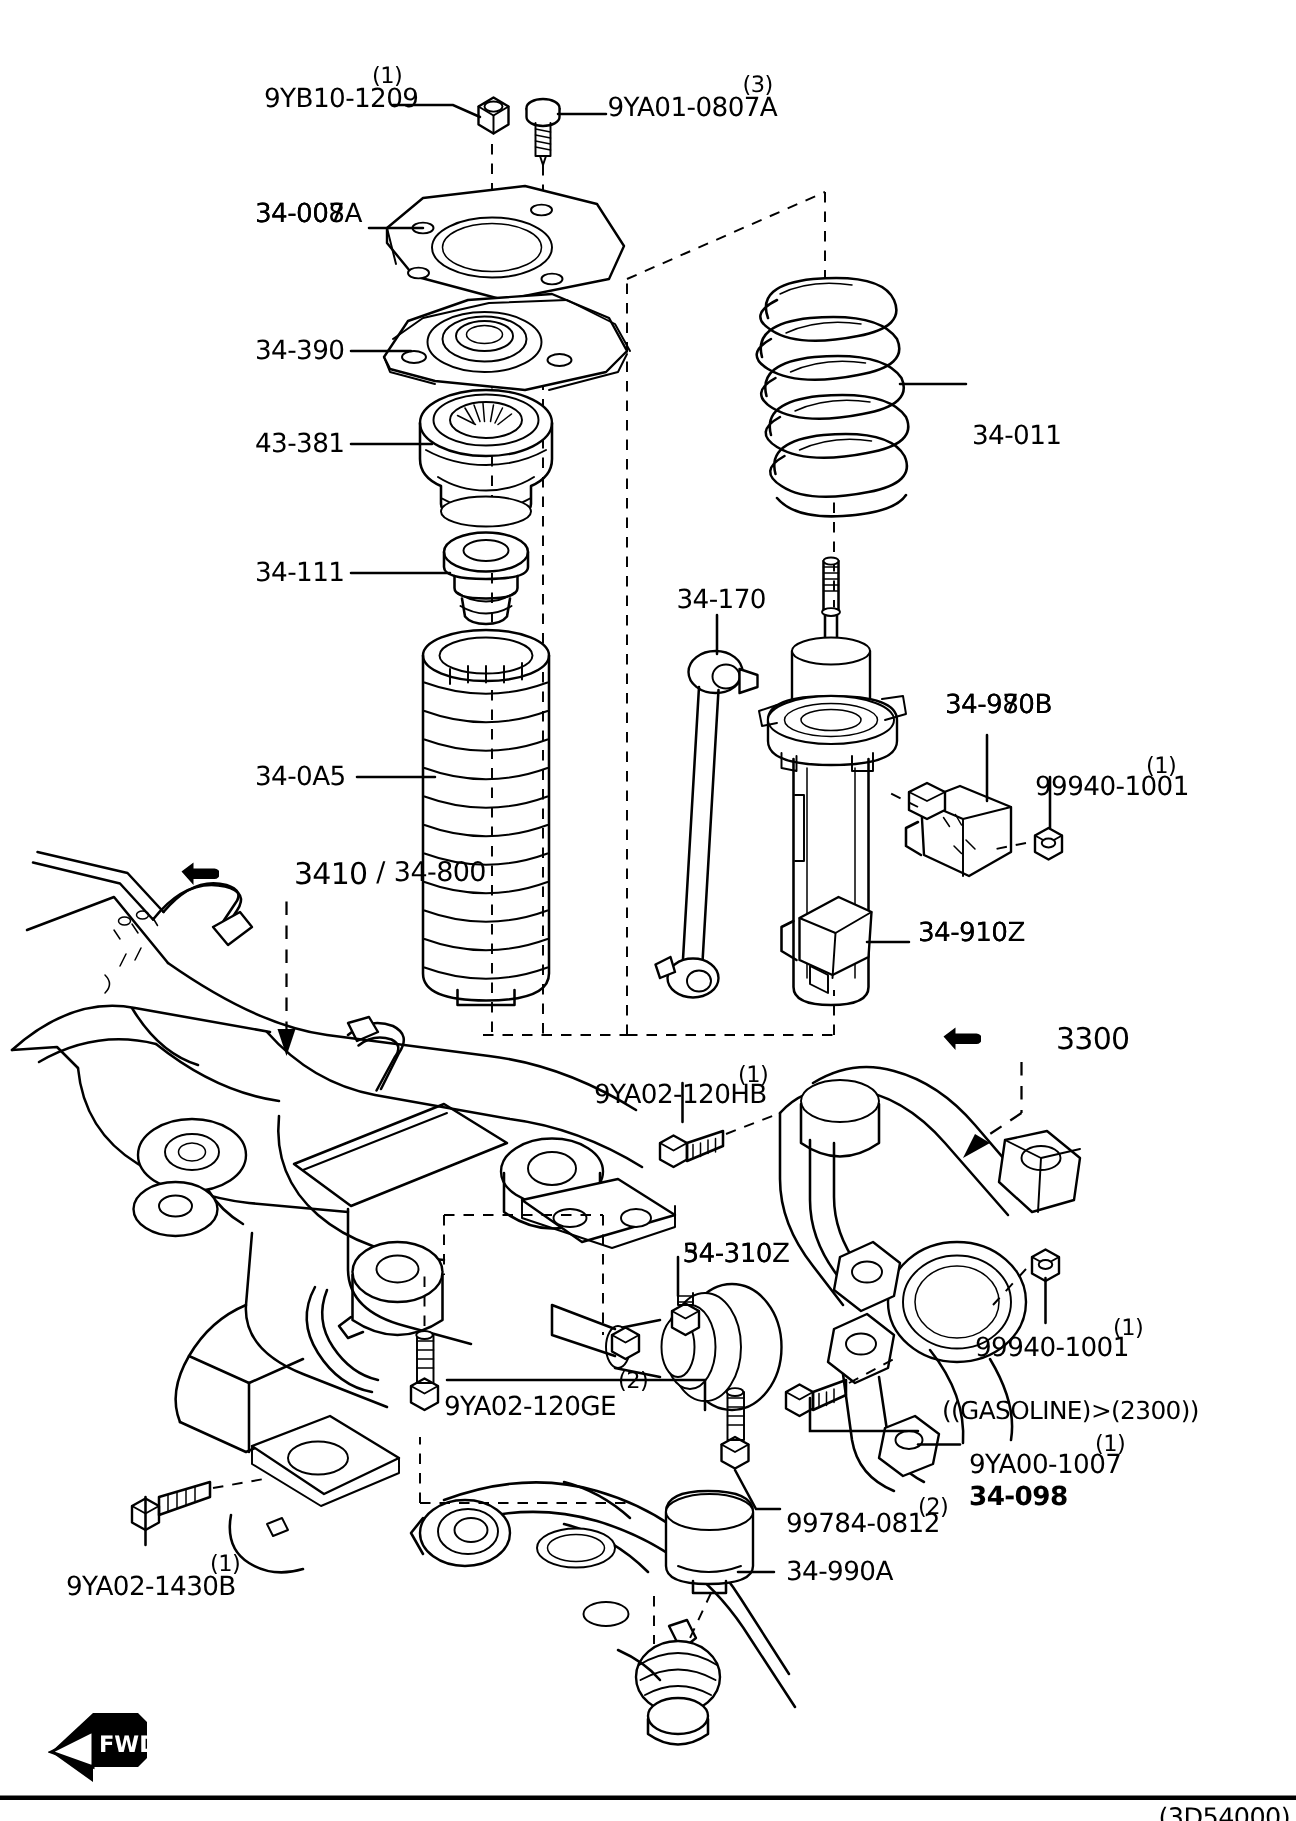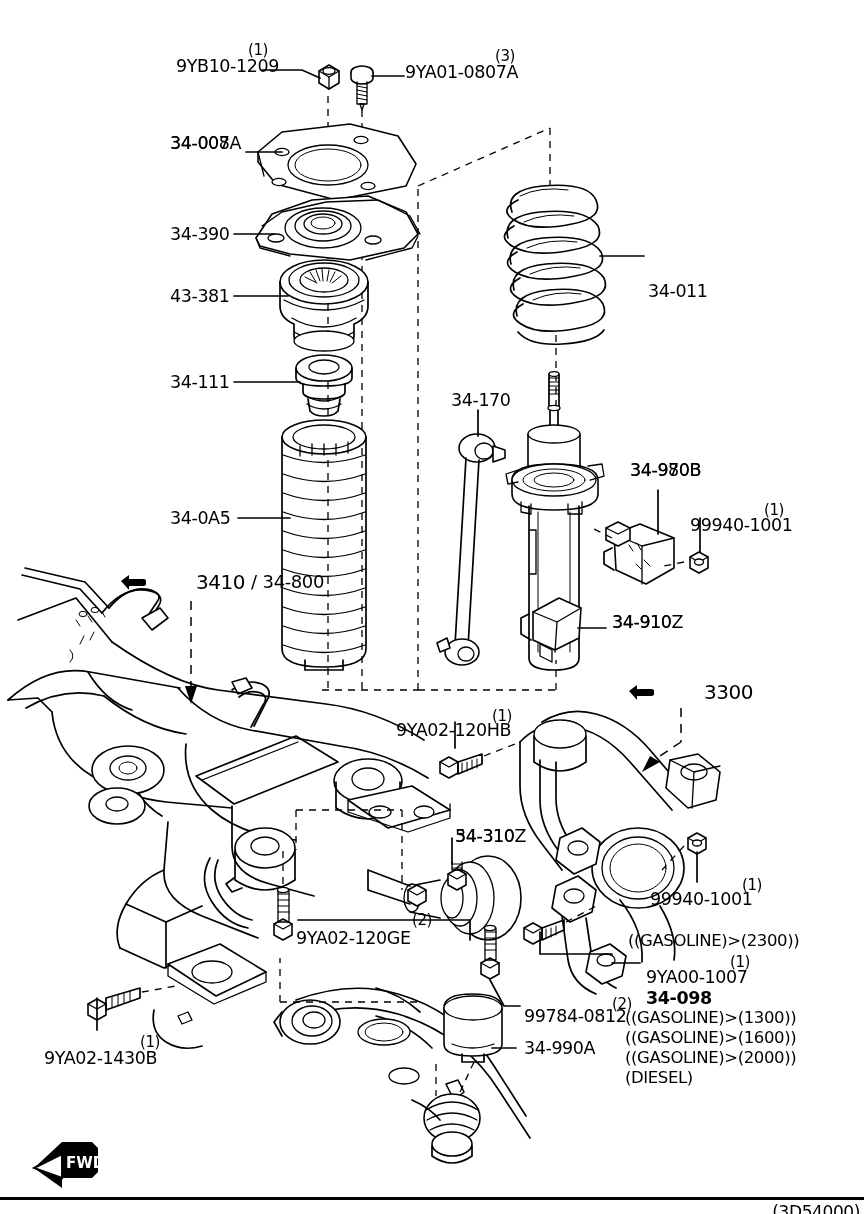--- a/index.html
+++ b/index.html
@@ -587,26 +587,20 @@
   </div>
 
   <div class="lbl sm" style="left:628px;top:931px;">((GASOLINE)&gt;(2300))</div>
 
   <div class="grp" style="left:646px;top:952px;">
     <div class="lbl qty" style="left:84px;top:0px;position:absolute;">(1)</div>
     <div class="lbl" style="left:0px;top:15px;position:absolute;">9YA00-1007</div>
     <div class="lbl" style="left:0px;top:36px;position:absolute;font-weight:bold;">34-098</div>
   </div>
 
-  <div class="grp" style="left:625px;top:1008px;line-height:19.5px;">
-    <div class="lbl sm" style="position:static;">((GASOLINE)&gt;(1300))</div>
-    <div class="lbl sm" style="position:static;">((GASOLINE)&gt;(1600))</div>
-    <div class="lbl sm" style="position:static;">((GASOLINE)&gt;(2000))</div>
-    <div class="lbl sm" style="position:static;">(DIESEL)</div>
-  </div>
 
   <div class="grp" style="left:524px;top:994px;">
     <div class="lbl qty" style="left:88px;top:0px;position:absolute;">(2)</div>
     <div class="lbl" style="left:0px;top:12px;position:absolute;">99784-0812</div>
   </div>
 
   <div class="lbl" style="left:524px;top:1038px;">34-990A</div>
 
   <div class="grp" style="left:44px;top:1032px;">
     <div class="lbl qty" style="left:96px;top:0px;position:absolute;">(1)</div>

